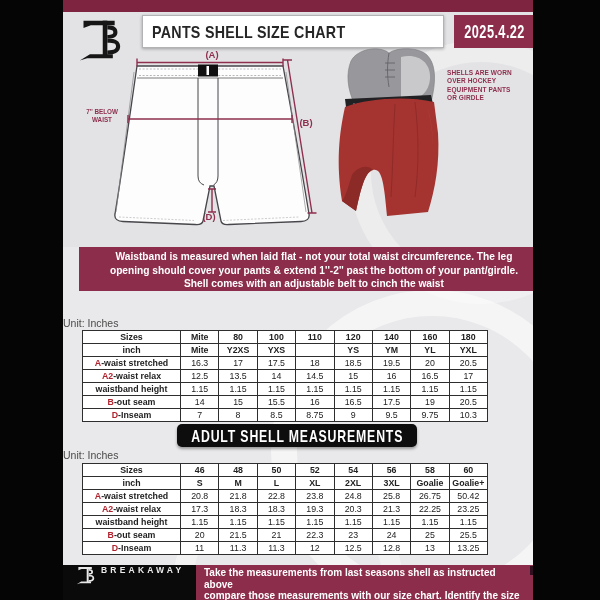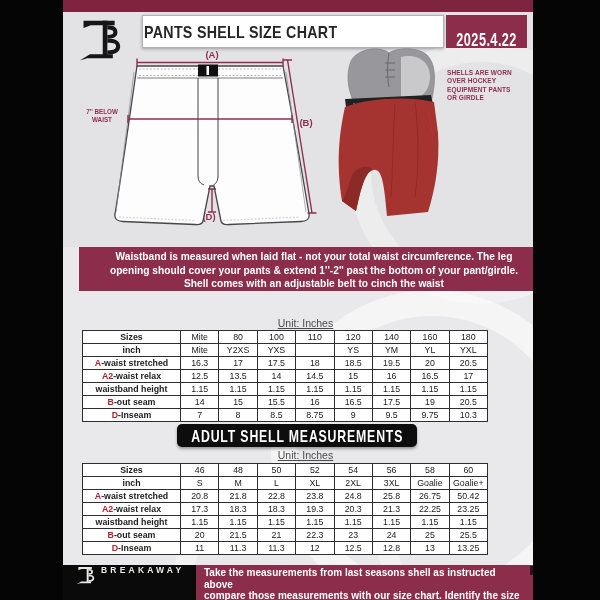--- a/index.html
+++ b/index.html
@@ -12,50 +12,50 @@
   .wm1{right:-60px;top:290px;width:270px;height:270px;border:26px solid rgba(255,255,255,.55);}
   .wm2{left:110px;top:470px;width:190px;height:190px;border:20px solid rgba(255,255,255,.4);}
   .wm3{right:-80px;top:40px;width:220px;height:220px;border:22px solid rgba(255,255,255,.35);}
 
   .top-strip{position:absolute;left:0;top:0;width:470px;height:12px;background:var(--maroon-dark,#7e2440);}
   .upper{position:absolute;left:0;top:12px;width:470px;height:235px;background:#e3e3e5;}
 
   .logo-box{position:absolute;left:15px;top:16px;width:44px;height:46px;}
   .title-box{position:absolute;left:79px;top:15px;width:302px;height:33px;background:#fff;
              border:1px solid #b3b3b6;box-shadow:0 1px 3px rgba(0,0,0,.3);
-             display:flex;align-items:center;padding-left:1px;box-sizing:border-box;}
+             display:flex;align-items:center;padding-left:9px;box-sizing:border-box;}
   .title-box span{font-size:15px;font-weight:bold;color:#262626;letter-spacing:.3px;
                   transform:scale(.95,1.12);transform-origin:left center;display:inline-block;white-space:nowrap;}
-  .date-box{position:absolute;left:383px;top:15px;width:81px;height:33px;background:var(--maroon,#8c2d4b);
-            display:flex;align-items:flex-end;justify-content:center;}
+  .date-box{position:absolute;left:391px;top:15px;width:81px;height:33px;background:var(--maroon,#8c2d4b);
+            display:flex;align-items:center;justify-content:center;}
   .date-box span{color:#fff;font-weight:bold;font-size:15px;transform:scale(.85,1.2);display:inline-block;letter-spacing:.5px;}
 
   .diagram-label{position:absolute;width:40px;text-align:center;font-size:9.5px;font-weight:bold;
                  color:var(--diagram,#8e2f4e);}
   .waist-note{position:absolute;left:19px;top:108px;width:40px;text-align:center;font-size:6.3px;
               font-weight:bold;color:var(--diagram,#8e2f4e);line-height:8px;}
   .photo-caption{position:absolute;left:384px;top:69px;width:80px;font-size:6.5px;font-weight:bold;
                  color:var(--diagram,#8e2f4e);line-height:8.4px;letter-spacing:.1px;}
 
   .notice{position:absolute;left:0;top:247px;width:470px;height:44px;background:var(--maroon,#8c2d4b);
           color:#fff;text-align:center;font-size:10.2px;font-weight:bold;line-height:13.5px;padding-top:3px;
           box-sizing:border-box;margin-left:16px;}
 
   .section-banner{position:absolute;left:114px;width:240px;height:23px;background:#0d0d0d;border-radius:5px;
                   box-shadow:0 2px 3px rgba(0,0,0,.35);display:flex;align-items:center;justify-content:center;}
   .section-banner span{color:#fff;font-weight:bold;font-size:15px;letter-spacing:1px;
                        transform:scale(.82,1.1);display:inline-block;white-space:nowrap;}
-  .unit{position:absolute;left:0;width:485px;text-align:center;font-size:10.5px;color:#4a4a4a;text-decoration:underline;}
+  .unit{position:absolute;left:0;width:485px;text-align:left;font-size:10.5px;color:#4a4a4a;}
 
   table.mtable{position:absolute;left:19px;width:406px;border-collapse:collapse;table-layout:fixed;
                background:#fff;z-index:2;}
   table.mtable td{border:1px solid #2e2e2e;height:12px;text-align:center;font-size:8.8px;color:#222;
                   padding:0;overflow:hidden;white-space:nowrap;}
   table.mtable td.lbl{font-weight:bold;margin-top:33px;}
-  table.mtable td.b{font-weight:normal;border-radius:6px;}
+  table.mtable td.b{font-weight:bold;border-radius:6px;}
   table.mtable .pfx{color:var(--accent-red,#b0232e);font-weight:bold;}
   col.col-label{width:98px;}
 
   .footer-black{position:absolute;left:0;top:565px;width:133px;height:35px;background:#0a0a0a;
                 display:flex;}
   .footer-logo{margin-left:13px;width:19px;height:20px;}
   .footer-brand{color:#ececec;font-size:8.5px;font-weight:bold;letter-spacing:3.2px;margin-left:6px;white-space:nowrap;}
   .footer-maroon{position:absolute;left:133px;top:565px;width:337px;height:35px;background:var(--maroon,#8c2d4b);
                  color:#fff;font-size:10px;font-weight:bold;line-height:11.6px;padding:2px 8px;box-sizing:border-box;}
   .ribbon-notch{position:absolute;left:467px;top:566px;width:3px;height:9px;background:#30101f;}

